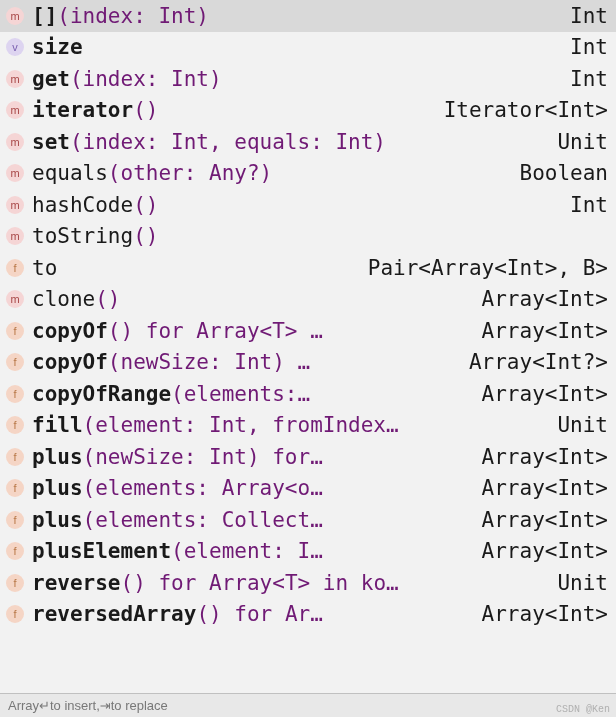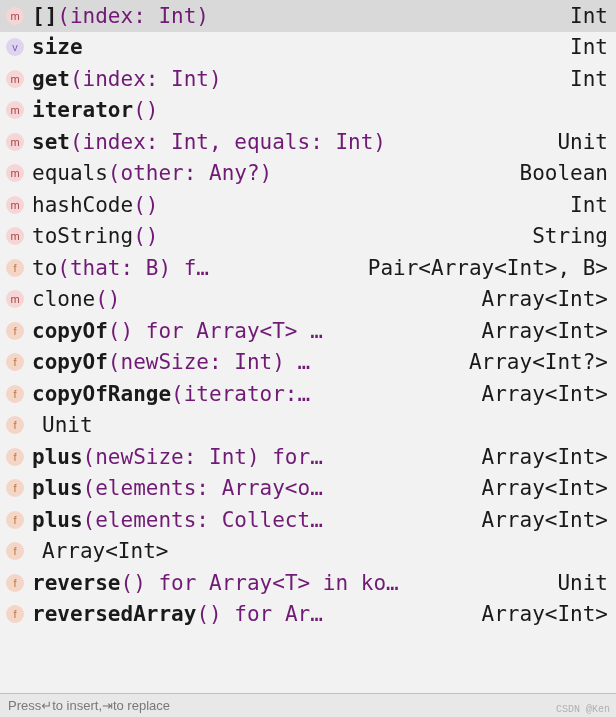--- a/index.html
+++ b/index.html
@@ -134,20 +134,21 @@
         <span class="item-params">(index: Int)</span>
       </span>
       <span class="item-type">Int</span>
     </div>
     <div class="completion-item">
       <span class="icon icon-m">m</span>
       <span class="item-left">
         <span class="item-name">iterator</span>
         <span class="item-params">()</span>
       </span>
+      <span class="item-type">Iterator&lt;Int&gt;</span>
     </div>
     <div class="completion-item">
       <span class="icon icon-m">m</span>
       <span class="item-left">
         <span class="item-name">set</span>
         <span class="item-params">(index: Int, equals: Int)</span>
       </span>
       <span class="item-type">Unit</span>
     </div>
     <div class="completion-item">
@@ -165,27 +166,25 @@
         <span class="item-params">()</span>
       </span>
       <span class="item-type">Int</span>
     </div>
     <div class="completion-item">
       <span class="icon icon-m">m</span>
       <span class="item-left">
         <span class="item-name normal">toString</span>
         <span class="item-params">()</span>
       </span>
-      <span class="item-type">String</span>
     </div>
     <div class="completion-item">
       <span class="icon icon-f">f</span>
       <span class="item-left">
         <span class="item-name normal">to</span>
-        <span class="item-params">(that: B) f…</span>
       </span>
       <span class="item-type">Pair&lt;Array&lt;Int&gt;, B&gt;</span>
     </div>
     <div class="completion-item">
       <span class="icon icon-m">m</span>
       <span class="item-left">
         <span class="item-name normal">clone</span>
         <span class="item-params">()</span>
       </span>
       <span class="item-type">Array&lt;Int&gt;</span>
@@ -203,26 +202,30 @@
       <span class="item-left">
         <span class="item-name">copyOf</span>
         <span class="item-params">(newSize: Int) …</span>
       </span>
       <span class="item-type">Array&lt;Int?&gt;</span>
     </div>
     <div class="completion-item">
       <span class="icon icon-f">f</span>
       <span class="item-left">
         <span class="item-name">copyOfRange</span>
-        <span class="item-params">(iterator:…</span>
-      </span>
-      <span class="item-type">Array&lt;Int&gt;</span>
-    </div>
-    <div class="completion-item">
-      <span class="icon icon-f">f</span>
+        <span class="item-params">(elements:…</span>
+      </span>
+      <span class="item-type">Array&lt;Int&gt;</span>
+    </div>
+    <div class="completion-item">
+      <span class="icon icon-f">f</span>
+      <span class="item-left">
+        <span class="item-name">fill</span>
+        <span class="item-params">(element: Int, fromIndex…</span>
+      </span>
       <span class="item-type">Unit</span>
     </div>
     <div class="completion-item">
       <span class="icon icon-f">f</span>
       <span class="item-left">
         <span class="item-name">plus</span>
         <span class="item-params">(newSize: Int) for…</span>
       </span>
       <span class="item-type">Array&lt;Int&gt;</span>
     </div>
@@ -237,20 +240,24 @@
     <div class="completion-item">
       <span class="icon icon-f">f</span>
       <span class="item-left">
         <span class="item-name">plus</span>
         <span class="item-params">(elements: Collect…</span>
       </span>
       <span class="item-type">Array&lt;Int&gt;</span>
     </div>
     <div class="completion-item">
       <span class="icon icon-f">f</span>
+      <span class="item-left">
+        <span class="item-name">plusElement</span>
+        <span class="item-params">(element: I…</span>
+      </span>
       <span class="item-type">Array&lt;Int&gt;</span>
     </div>
     <div class="completion-item">
       <span class="icon icon-f">f</span>
       <span class="item-left">
         <span class="item-name">reverse</span>
         <span class="item-params">() for Array&lt;T&gt; in ko…</span>
       </span>
       <span class="item-type">Unit</span>
     </div>
@@ -258,20 +265,20 @@
       <span class="icon icon-f">f</span>
       <span class="item-left">
         <span class="item-name">reversedArray</span>
         <span class="item-params">() for Ar…</span>
       </span>
       <span class="item-type">Array&lt;Int&gt;</span>
     </div>
   </div>
 
 <div class="footer">
-  <span>Press </span>
+  <span>Array </span>
   <span class="enter-symbol">↵</span>
   <span> to insert, </span>
   <span class="tab-symbol">⇥</span>
   <span> to replace</span>
 </div>
 
 <div class="watermark">CSDN @Ken</div>
 
 </body></html>

